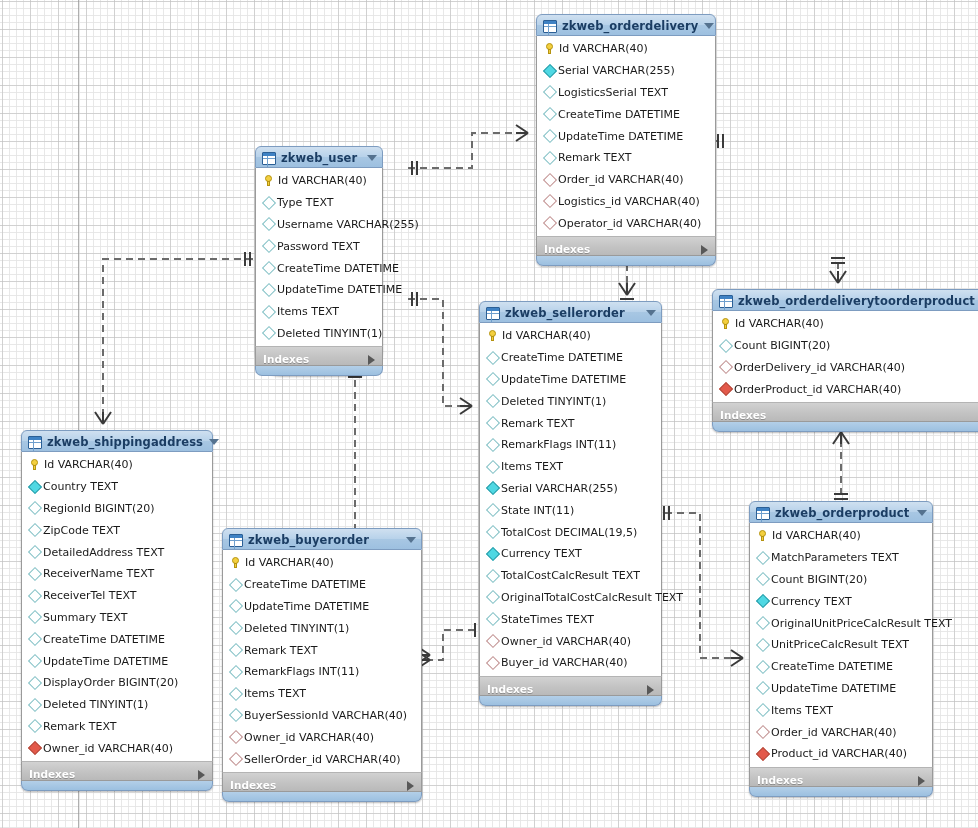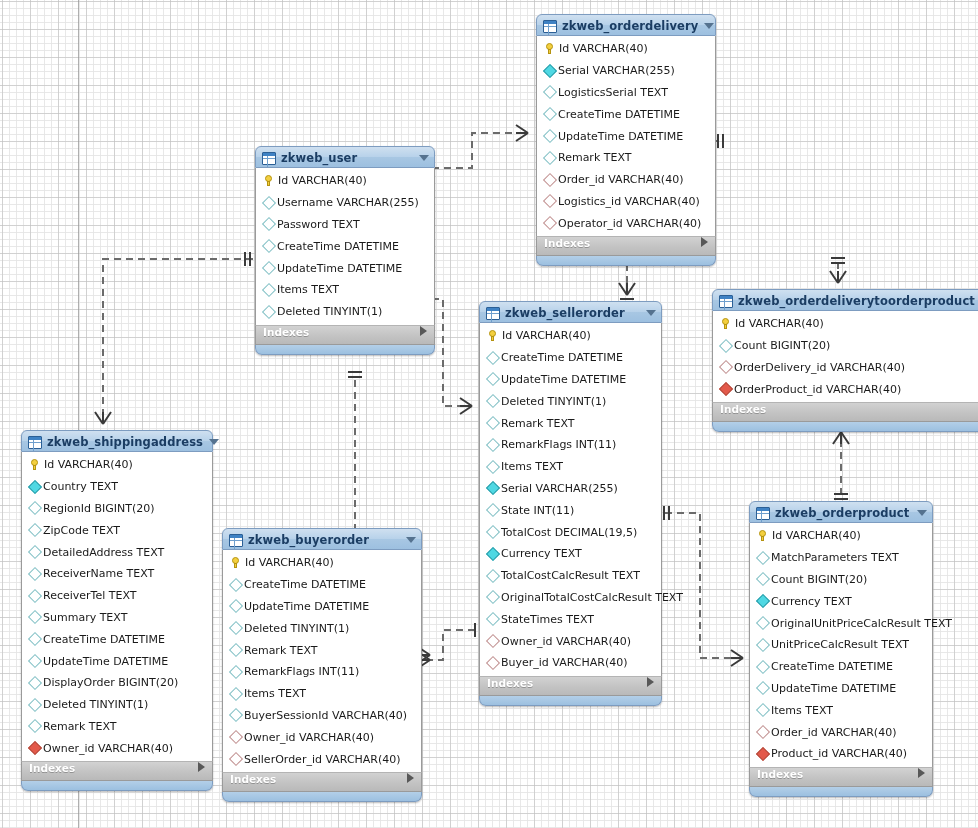--- a/index.html
+++ b/index.html
@@ -103,21 +103,21 @@
   .m-plain{border:1px solid #7fbfc4;background:#ffffff;}
   .m-index{border:1px solid #2b9aa6;background:#4fd8e3;}
   .m-fk   {border:1px solid #c08f8f;background:#ffffff;}
   .m-fkf  {border:1px solid #b04a3c;background:#e3594a;}
 
   .ent-idx{
     height:20px;
     border:1px solid #9a9a9a;
     border-top:1px solid #b4b4b4;
     background:linear-gradient(to bottom,#d2d2d2 0%,#c3c3c3 55%,#b9b9b9 100%);
-    display:flex;align-items:flex-start;justify-content:space-between;
+    display:flex;align-items:flex-end;justify-content:space-between;
     padding:0 7px 0 7px;box-sizing:border-box;
   }
   .idx-label{font-size:10.5px;font-weight:bold;color:#ffffff;text-shadow:0 1px 0 rgba(0,0,0,.25);}
   .idx-arrow{
     width:0;height:0;border-top:5px solid transparent;border-bottom:5px solid transparent;
     border-left:7px solid #585858;
   }
   .ent-foot{
     height:9px;
     border:1px solid #7d9cc0;border-top:none;
@@ -238,30 +238,34 @@
           <span class="fm dia m-fk"></span>
           <span>Operator_id VARCHAR(40)</span>
         </div>
       </div>
       <div class="ent-idx">
         <span class="idx-label">Indexes</span>
         <span class="idx-arrow"></span>
       </div>
       <div class="ent-foot"></div>
     </div>
-    <div class="entity" style="left: 255px; top: 146px; width: 180px;">
+    <div class="entity" style="left: 255px; top: 146px; width: 128px; border-radius: 26px;">
       <div class="ent-head">
         <span class="tbl-icon"></span>
         <span class="ent-title">zkweb_user</span>
         <span class="caret"></span>
       </div>
       <div class="ent-body">
         <div class="field">
           <span class="fm m-key"></span>
           <span>Id VARCHAR(40)</span>
+        </div>
+        <div class="field">
+          <span class="fm dia m-plain"></span>
+          <span>Type TEXT</span>
         </div>
         <div class="field">
           <span class="fm dia m-plain"></span>
           <span>Username VARCHAR(255)</span>
         </div>
         <div class="field">
           <span class="fm dia m-plain"></span>
           <span>Password TEXT</span>
         </div>
         <div class="field">

